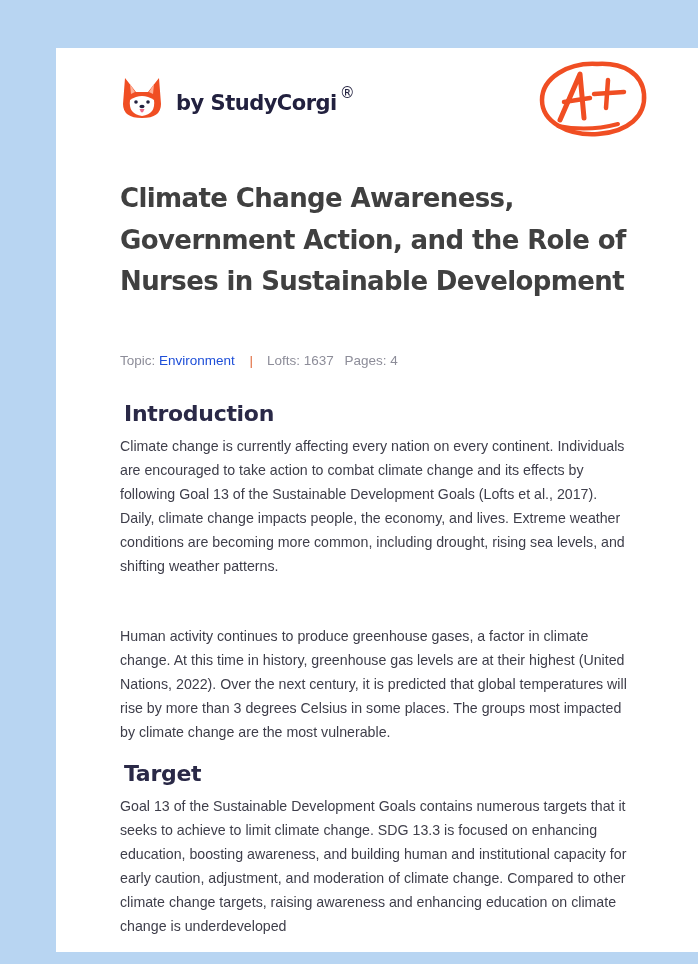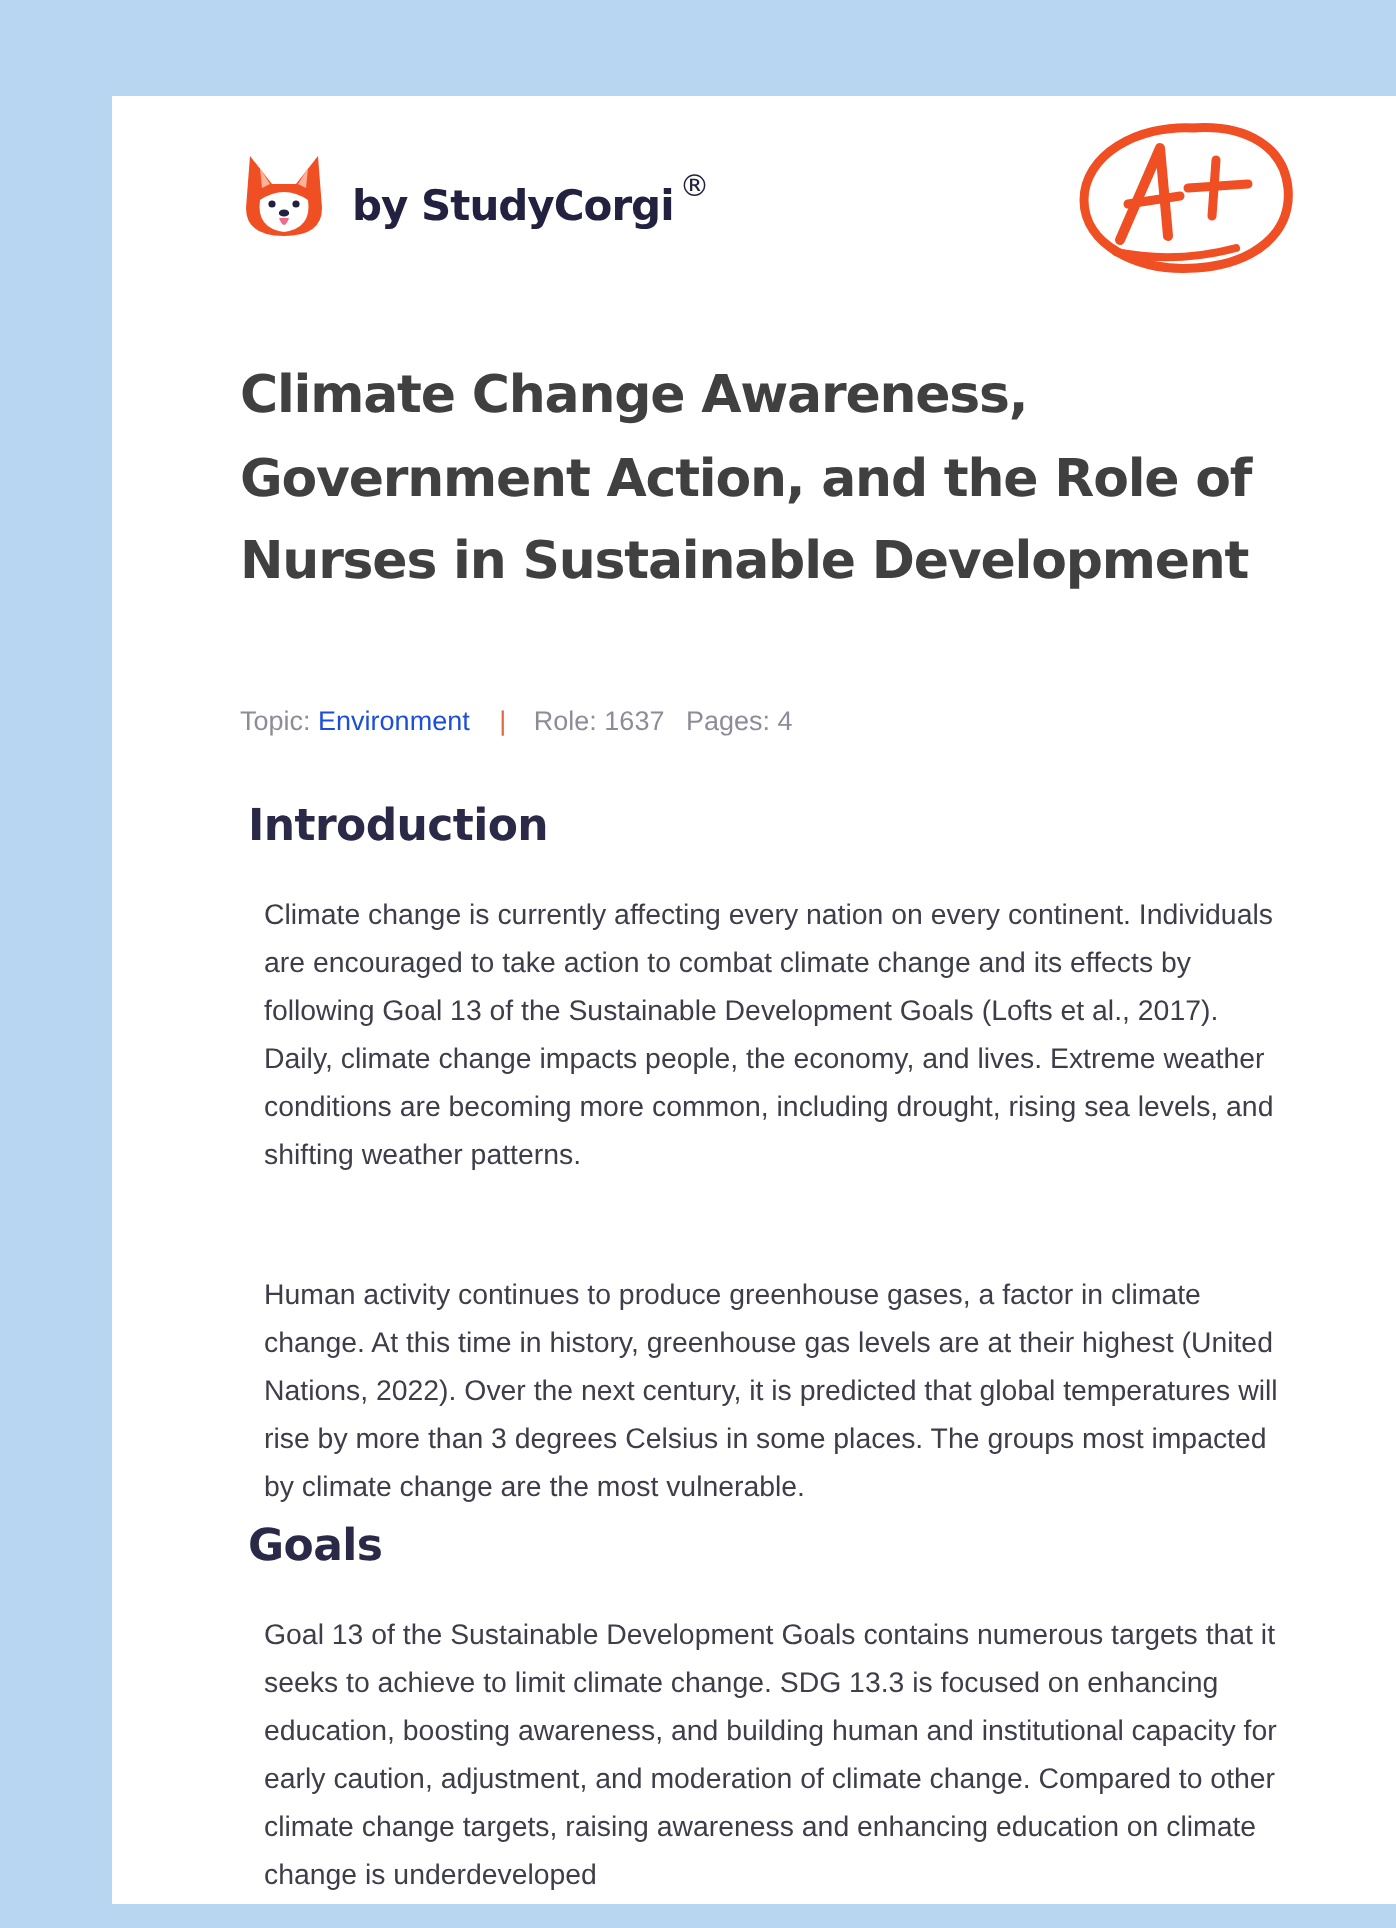--- a/index.html
+++ b/index.html
@@ -99,21 +99,21 @@
       font-family: "DejaVu Sans", sans-serif;
       font-weight: bold;
       font-size: 22px;
       color: #2a2947;
       letter-spacing: -0.3px;
     }
     p {
       position: absolute;
       left: 64px;
       width: 512px;
-      margin: 12px;
+      margin: 0;
       font-family: "Liberation Sans", sans-serif;
       font-size: 14.2px;
       line-height: 24px;
       color: #3e3e4a;
     }
   </style>
 </head>
 <body>
 
 <div class="card">
@@ -141,26 +141,26 @@
     <path d="M56 36 L86 34" fill="none" stroke="#f04e23" stroke-width="4.5" stroke-linecap="round"></path>
     <path d="M20 68 Q50 74 80 66" fill="none" stroke="#f04e23" stroke-width="4" stroke-linecap="round"></path>
   </svg>
 
   <h1 class="title">Climate Change Awareness, Government Action, and the Role of Nurses in Sustainable Development</h1>
 
   <div class="meta">
     <span>Topic:</span>
     <span class="val">Environment</span>
     <span class="sep">|</span>
-    <span>Role:</span>
+    <span>Lofts:</span>
     <span>1637</span><span class="gap"></span>
     <span>Pages:</span>
     <span>4</span>
   </div>
 
   <h2 style="top:349px;">Introduction</h2>
   <p style="top:386px;">Climate change is currently affecting every nation on every continent. Individuals are encouraged to take action to combat climate change and its effects by following Goal 13 of the Sustainable Development Goals (Lofts et al., 2017). Daily, climate change impacts people, the economy, and lives. Extreme weather conditions are becoming more common, including drought, rising sea levels, and shifting weather patterns.</p>
   <p style="top:576px;">Human activity continues to produce greenhouse gases, a factor in climate change. At this time in history, greenhouse gas levels are at their highest (United Nations, 2022). Over the next century, it is predicted that global temperatures will rise by more than 3 degrees Celsius in some places. The groups most impacted by climate change are the most vulnerable.</p>
 
-  <h2 style="top:709px;">Goals</h2>
+  <h2 style="top:709px;">Target</h2>
   <p style="top:746px;">Goal 13 of the Sustainable Development Goals contains numerous targets that it seeks to achieve to limit climate change. SDG 13.3 is focused on enhancing education, boosting awareness, and building human and institutional capacity for early caution, adjustment, and moderation of climate change. Compared to other climate change targets, raising awareness and enhancing education on climate change is underdeveloped</p>
 
 </div>
 
 </body></html>

